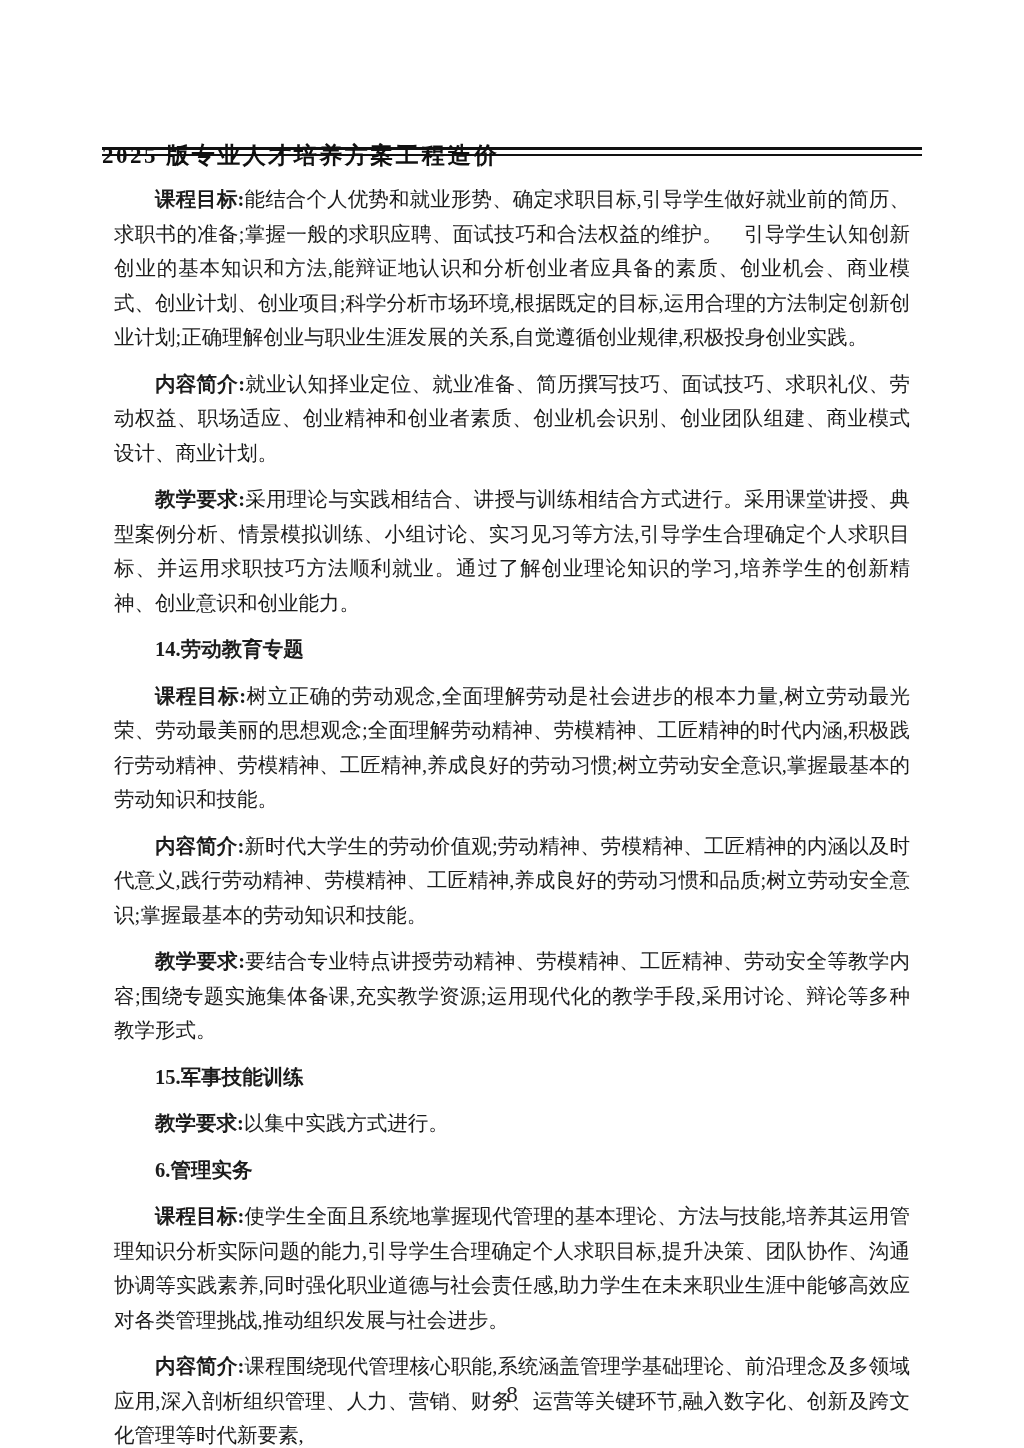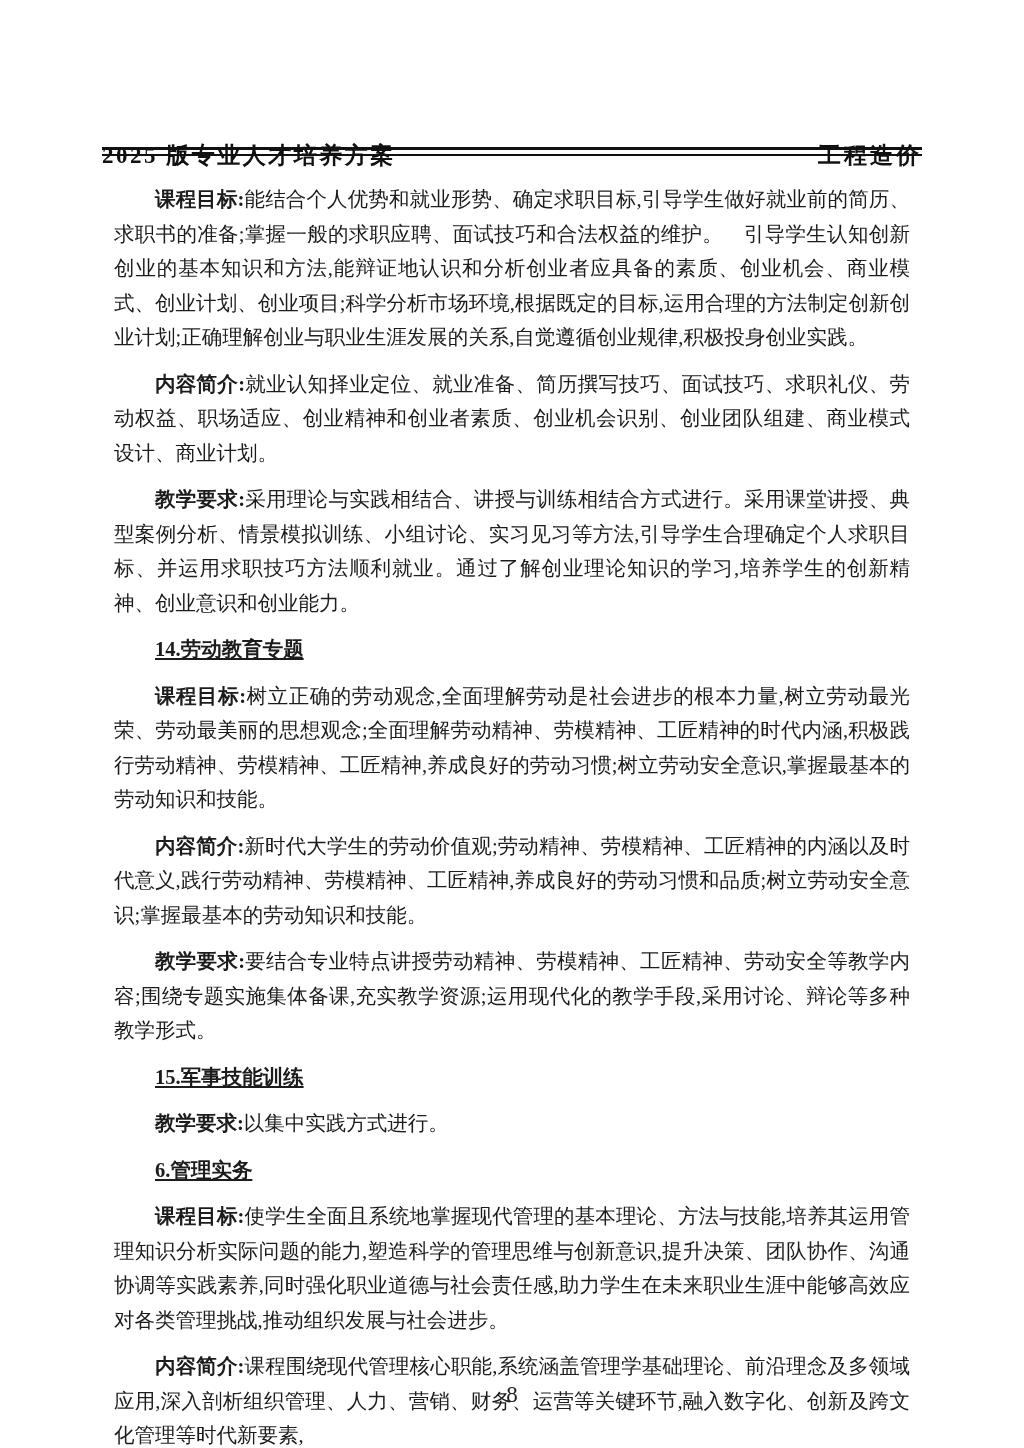--- a/index.html
+++ b/index.html
@@ -20,21 +20,21 @@
     background: #ffffff;
     overflow: hidden;
   }
   
   .header {
     position: absolute;
     top: 112px;
     left: 102px;
     width: 820px;
     display: flex;
-    justify-content: space-between;
+    justify-content: flex-start;
     align-items: flex-end;
     font-size: 23px;
     font-weight: 700;
     letter-spacing: 2.5px;
     color: #111;
   }
   .header .right { letter-spacing: 3px; margin-top: 28px; }
   .header-rule {
     position: absolute;
     top: 147px;
@@ -56,21 +56,20 @@
     text-align: justify;
     text-justify: inter-ideograph;
   }
   .doc p {
     margin: 12px;
     padding: 0;
     text-indent: 2em;
   }
   .doc p.heading {
     font-weight: 700;
-    text-decoration: underline;
   }
   .doc b.lbl {
     font-weight: 700;
   }
   
   .page-number {
     position: absolute;
     top: 1382px;
     left: 0;
     width: 1024px;
@@ -107,21 +106,21 @@
     <p class="para"><b class="lbl">教学要求:</b><span>要结合专业特点讲授劳动精神、劳模精神、工匠精神、劳动安全等教学内容;围绕专题实施集体备课,充实教学资源;运用现代化的教学手段,采用讨论、辩论等多种教学形式。</span></p>
 
     <p class="heading">15.军事技能训练</p>
 
 
 
     <p class="para"><b class="lbl">教学要求:</b><span>以集中实践方式进行。</span></p>
 
     <p class="heading">6.管理实务</p>
 
-    <p class="para"><b class="lbl">课程目标:</b><span>使学生全面且系统地掌握现代管理的基本理论、方法与技能,培养其运用管理知识分析实际问题的能力,塑造科学的管理思维与创新意识,提升决策、团队协作、沟通协调等实践素养,同时强化职业道德与社会责任感,助力学生在未来职业生涯中能够高效应对各类管理挑战,推动组织发展与社会进步。</span></p>
+    <p class="para"><b class="lbl">课程目标:</b><span>使学生全面且系统地掌握现代管理的基本理论、方法与技能,培养其运用管理知识分析实际问题的能力,引导学生合理确定个人求职目标,提升决策、团队协作、沟通协调等实践素养,同时强化职业道德与社会责任感,助力学生在未来职业生涯中能够高效应对各类管理挑战,推动组织发展与社会进步。</span></p>
 
     <p class="para"><b class="lbl">内容简介:</b><span>课程围绕现代管理核心职能,系统涵盖管理学基础理论、前沿理念及多领域应用,深入剖析组织管理、人力、营销、财务、运营等关键环节,融入数字化、创新及跨文化管理等时代新要素,</span></p>
 
   </div>
 
   <div class="page-number">8</div>
 
 </div>
 
 </body></html>

